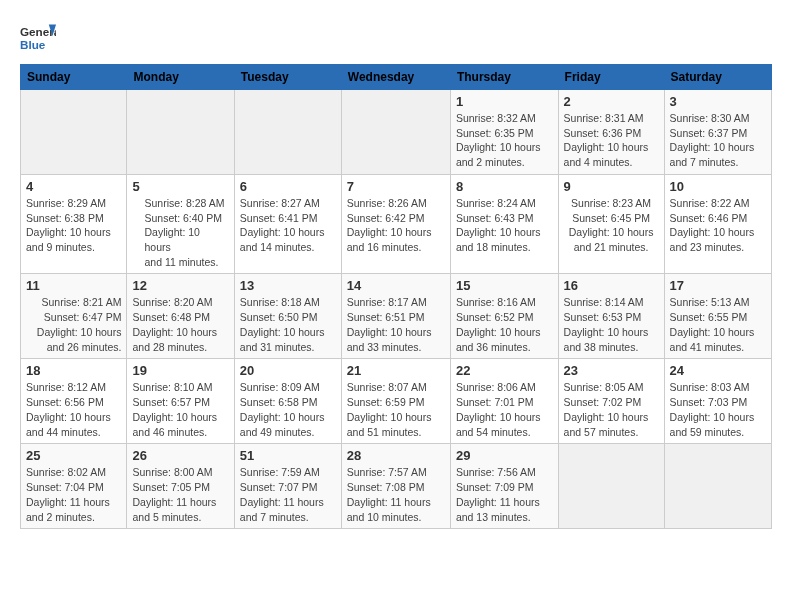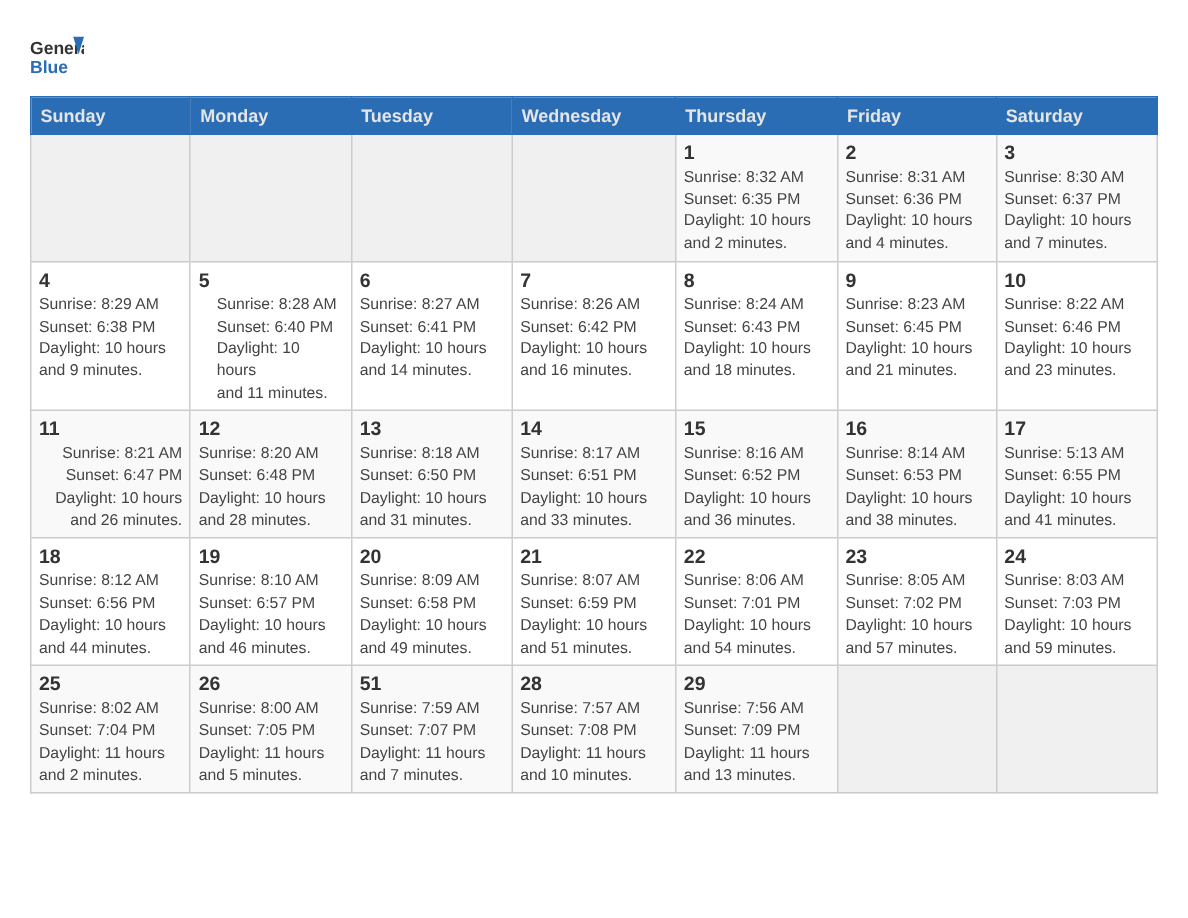--- a/index.html
+++ b/index.html
@@ -41,21 +41,21 @@
       margin-bottom: 8px;
       font-weight: bold;
     }
     table {
       width: 100%;
       border-collapse: collapse;
       font-size: 11px;
     }
     thead tr th {
       background-color: #2a6db5;
-      color: #e5e5e5;
+      color: #000000;
       text-align: left;
       padding: 5px 6px;
       font-size: 12px;
       border: 1px solid #2a6db5;
     }
     tbody tr td {
       border: 1px solid #ccc;
       vertical-align: top;
       padding: 4px 5px;
       height: 85px;
@@ -169,21 +169,21 @@
         </td>
         <td>
           <span class="day-number">8</span>
           <div class="day-info" style="white-space: pre-line;">Sunrise: 8:24 AM
 Sunset: 6:43 PM
 Daylight: 10 hours
 and 18 minutes.</div>
         </td>
         <td>
           <span class="day-number">9</span>
-          <div class="day-info" style="white-space: pre-line;">Sunrise: 8:23 AM
+          <div class="day-info" style="white-space: pre-line; text-align: center;">Sunrise: 8:23 AM
 Sunset: 6:45 PM
 Daylight: 10 hours
 and 21 minutes.</div>
         </td>
         <td>
           <span class="day-number">10</span>
           <div class="day-info" style="white-space: pre-line;">Sunrise: 8:22 AM
 Sunset: 6:46 PM
 Daylight: 10 hours
 and 23 minutes.</div>

